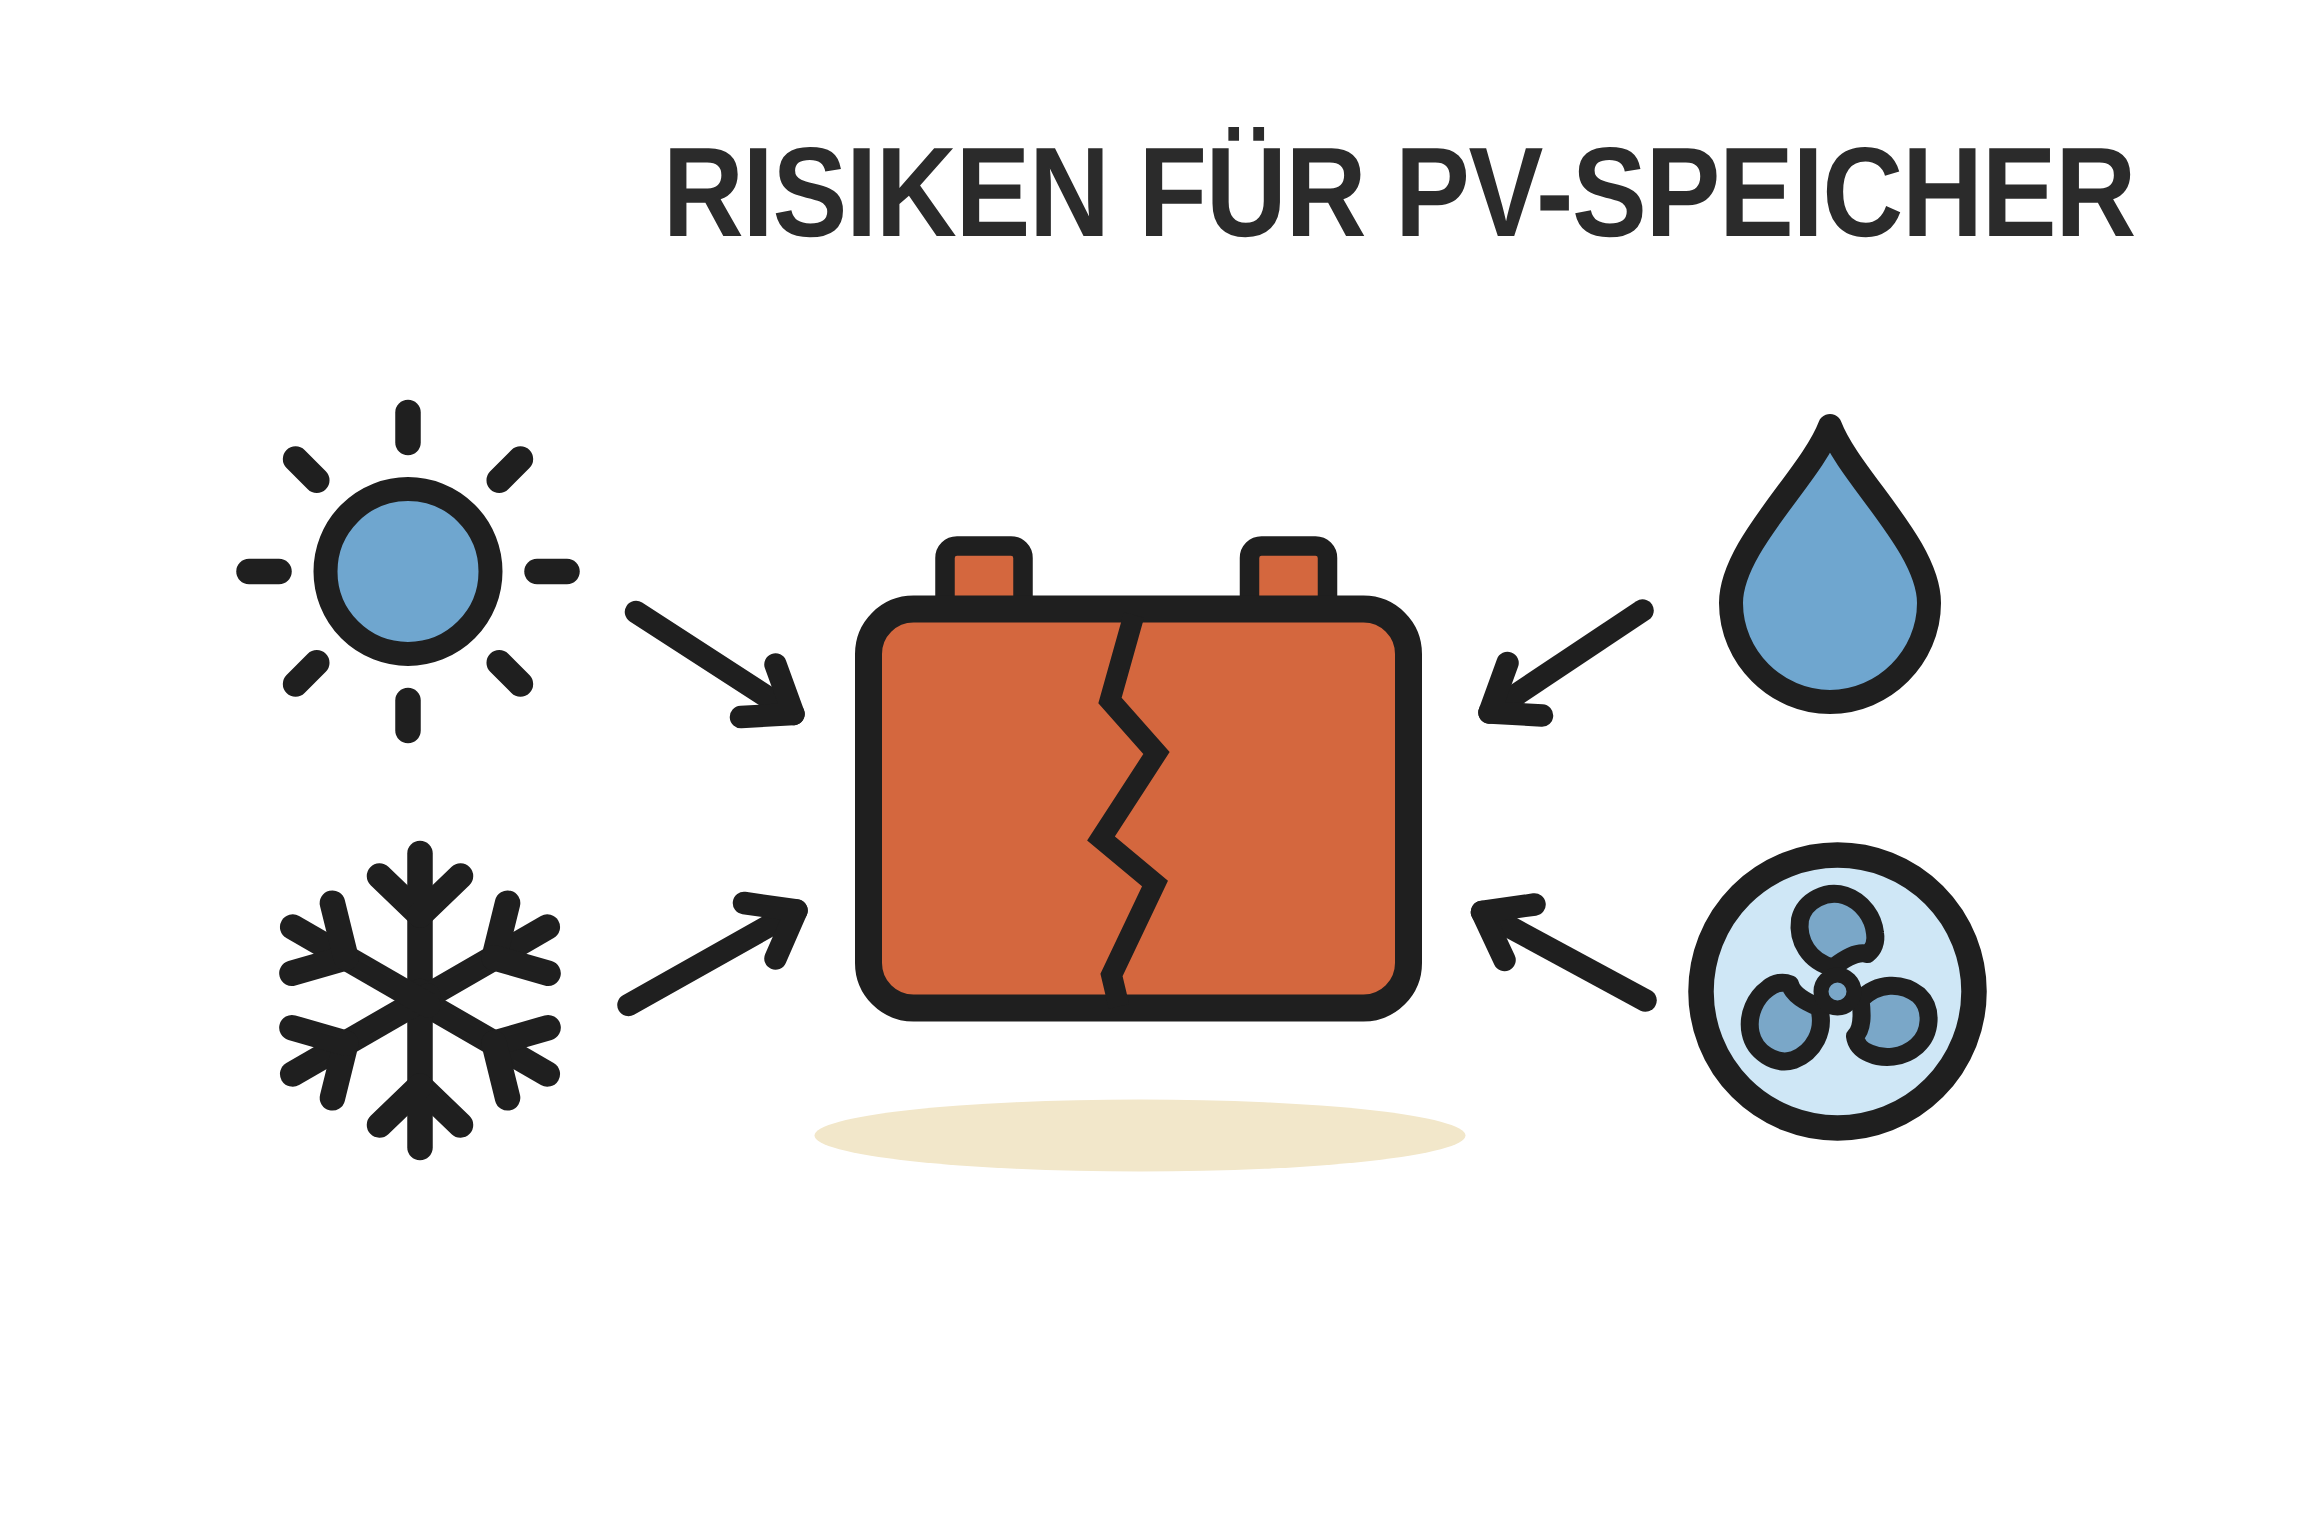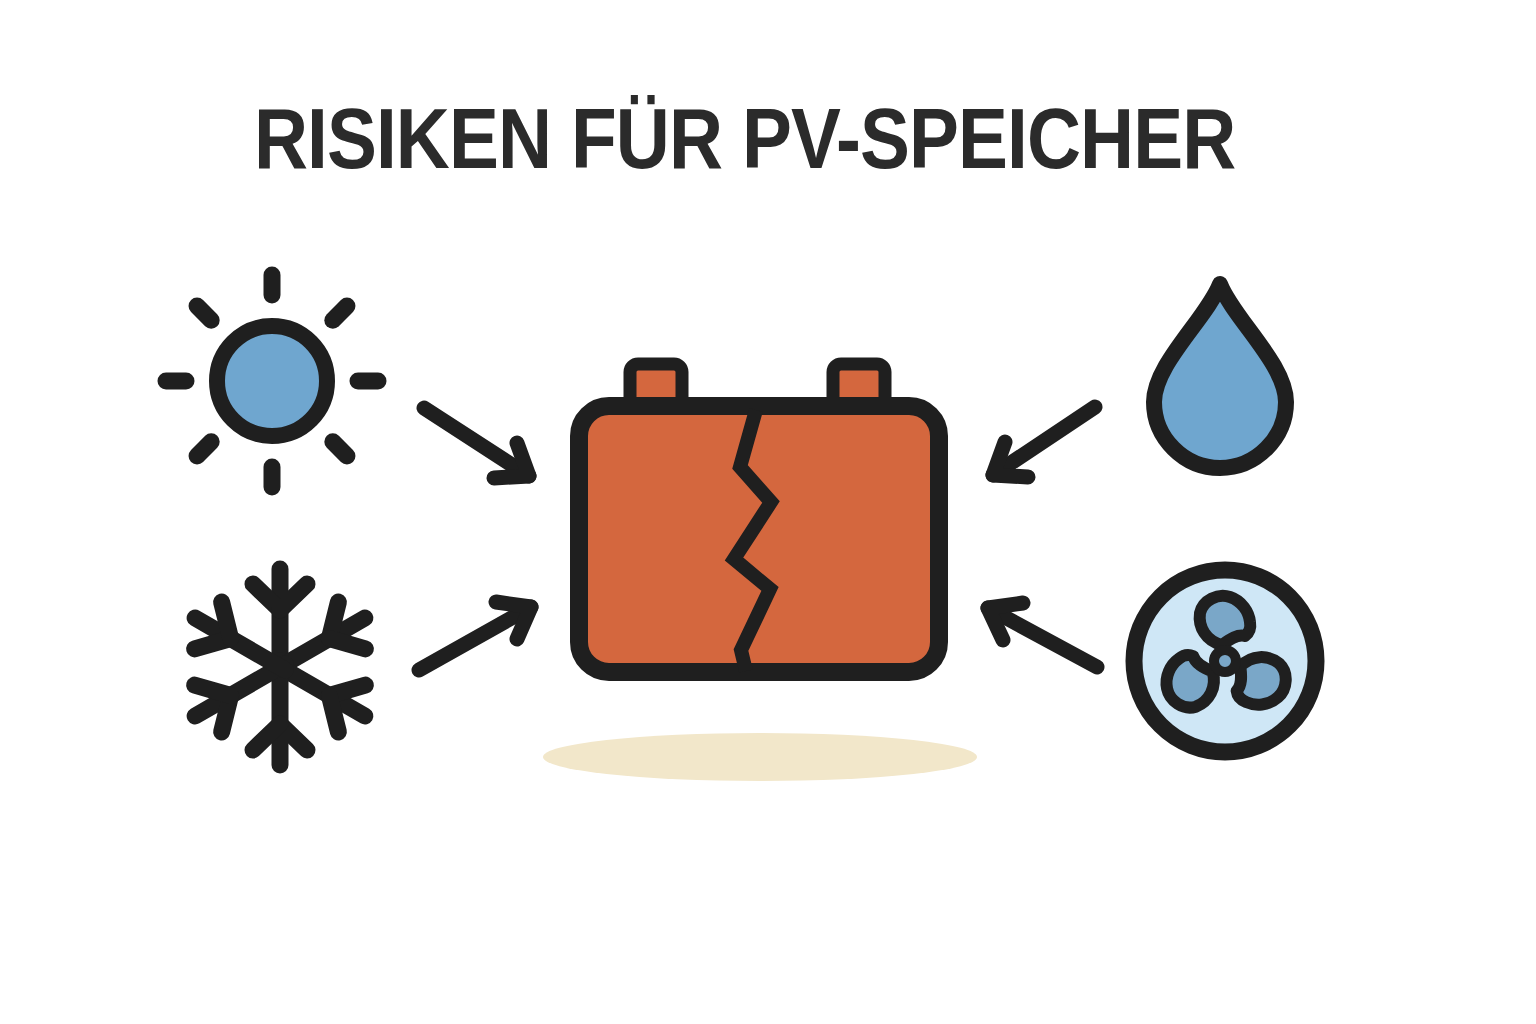--- a/index.html
+++ b/index.html
@@ -8,21 +8,21 @@
     --blue:#6fa6cf;
     --light-blue:#cfe7f6;
     --blade-blue:#7aa7c8;
     --orange:#d4673e;
     --shadow:#f2e7ca;
     --bg:#ffffff;
   }
   html,body{margin:0;padding:0;}
   body{background:var(--bg);font-family:"Liberation Sans",sans-serif;}
   .canvas{position:relative;width:1536px;height:1024px;background:var(--bg);overflow:hidden;}
-  .title-wrap{position:absolute;top:96px;left:0;width:1490px;text-align:center;}
+  .title-wrap{position:absolute;top:86px;left:0;width:1490px;text-align:right;}
   .title-text{
     display:inline-block;
     font-size:85px;
     font-weight:bold;
     letter-spacing:-1px;
     line-height:1;
     color:var(--title);
     white-space:nowrap;
     transform:scaleX(0.88);
     transform-origin:center;

